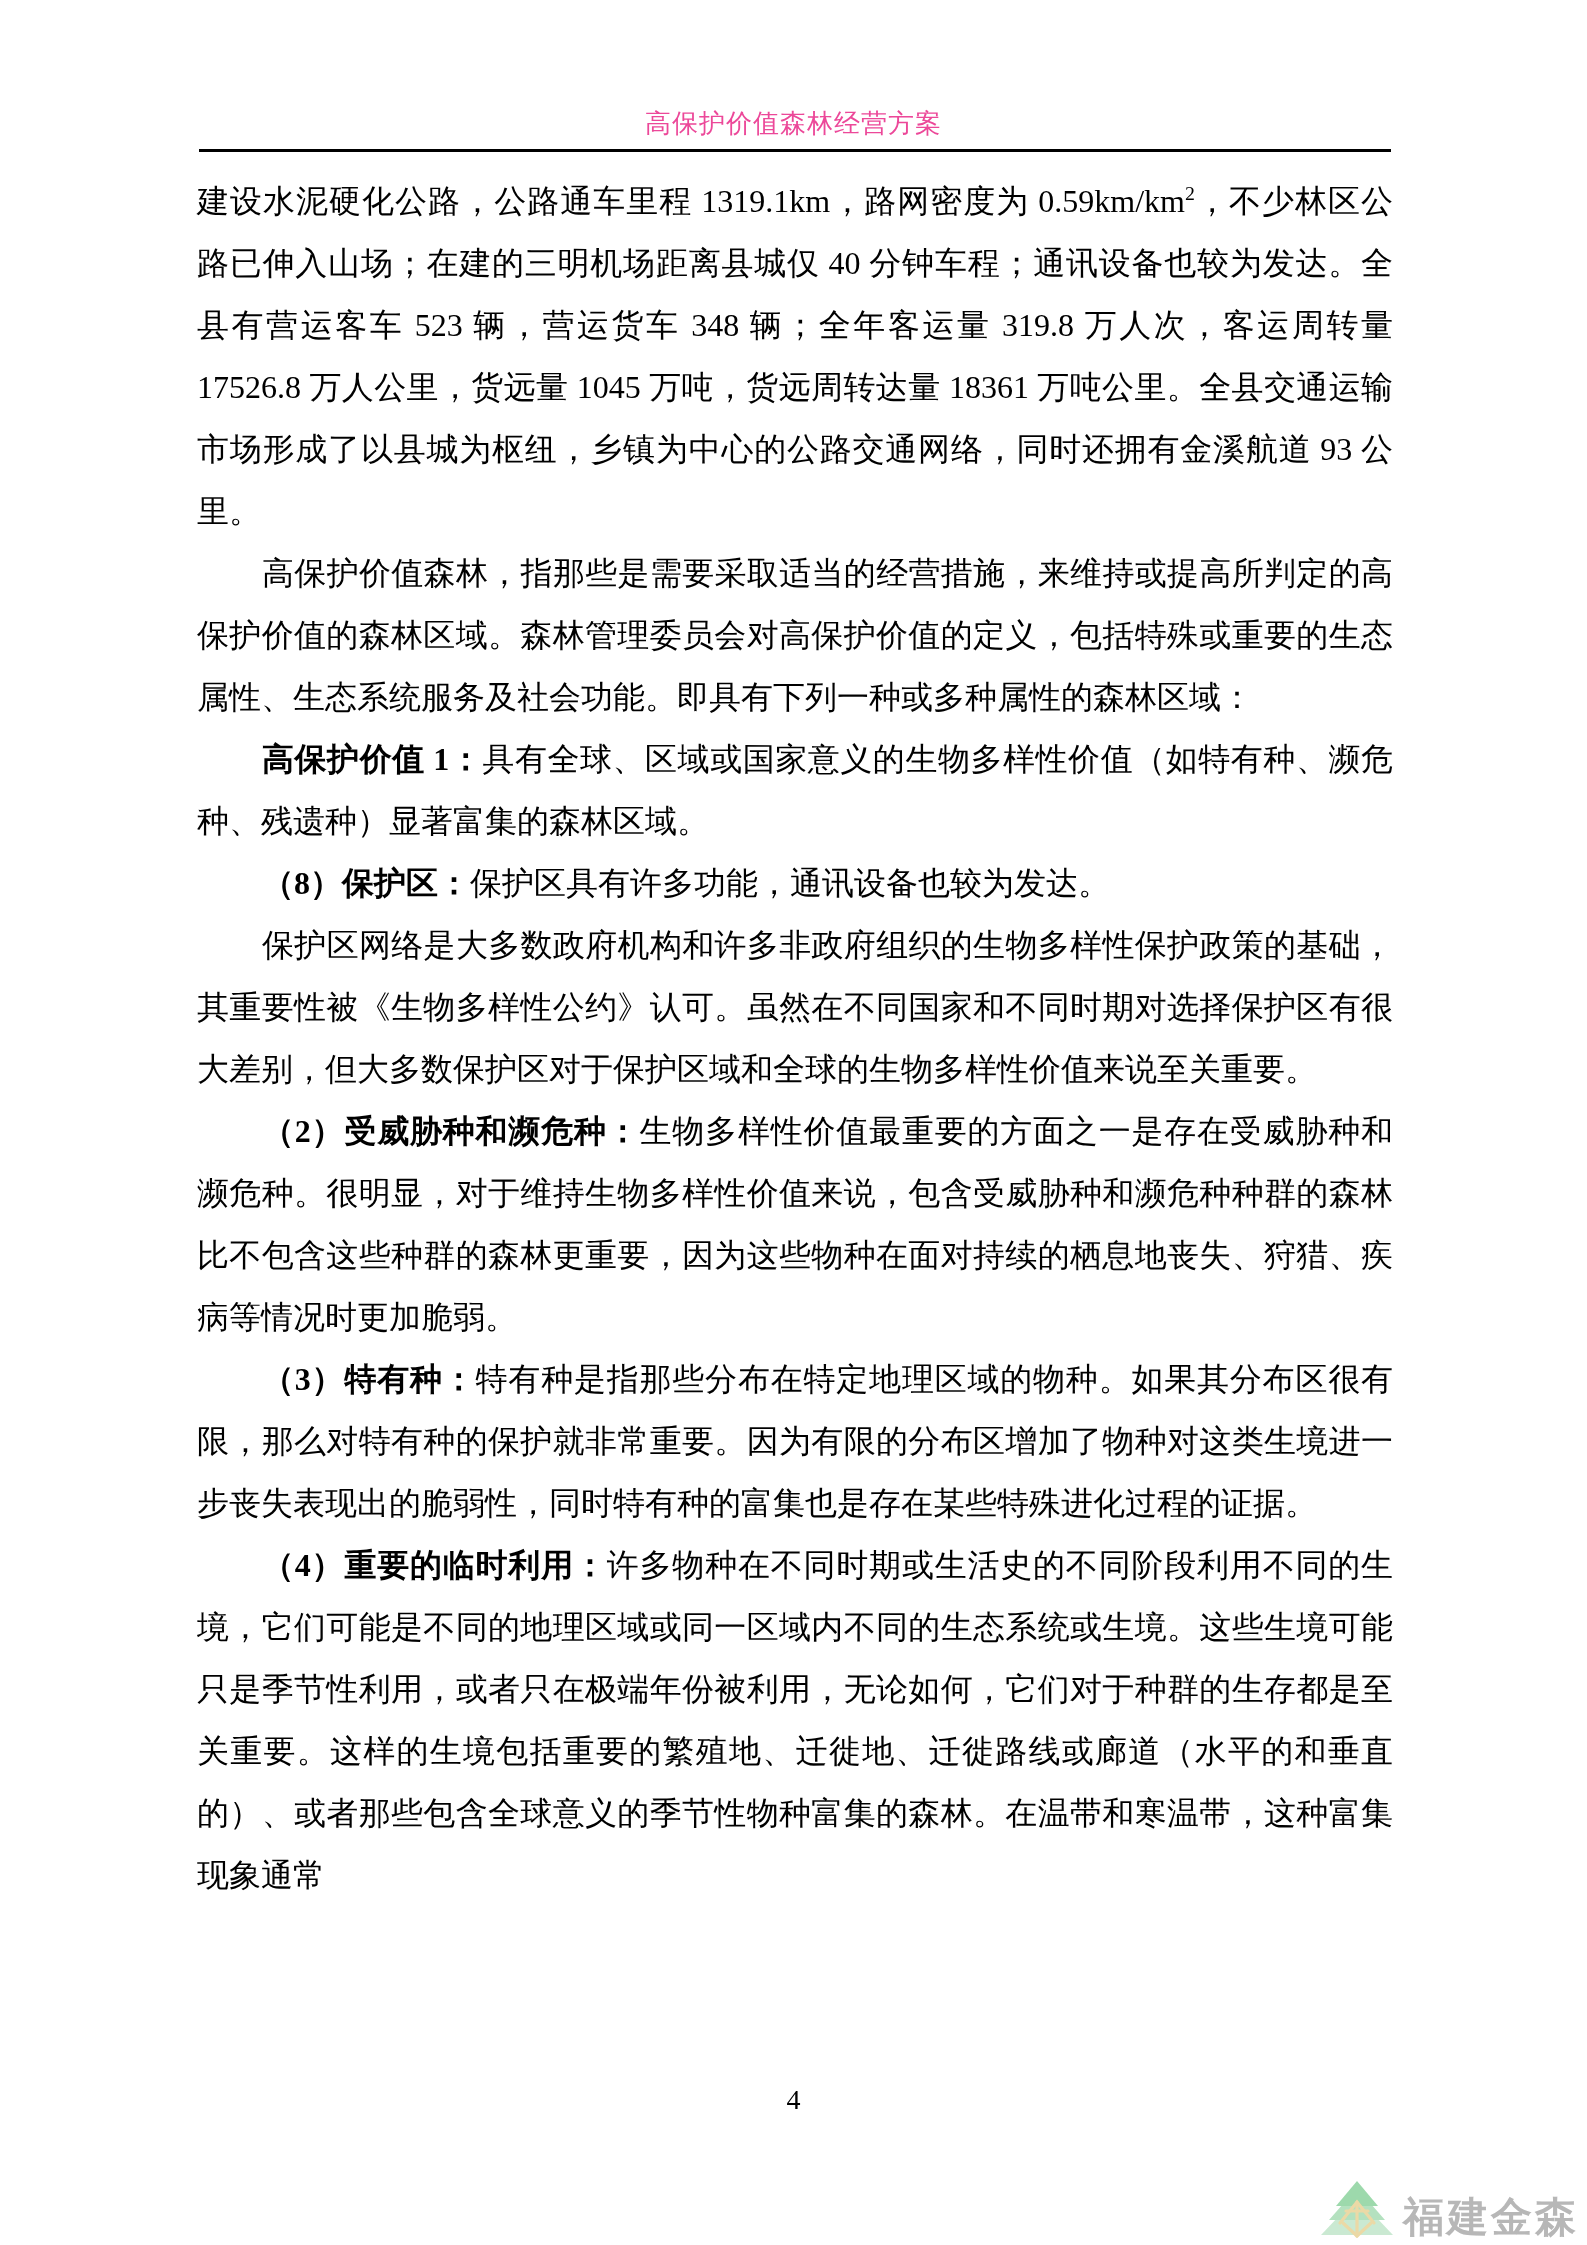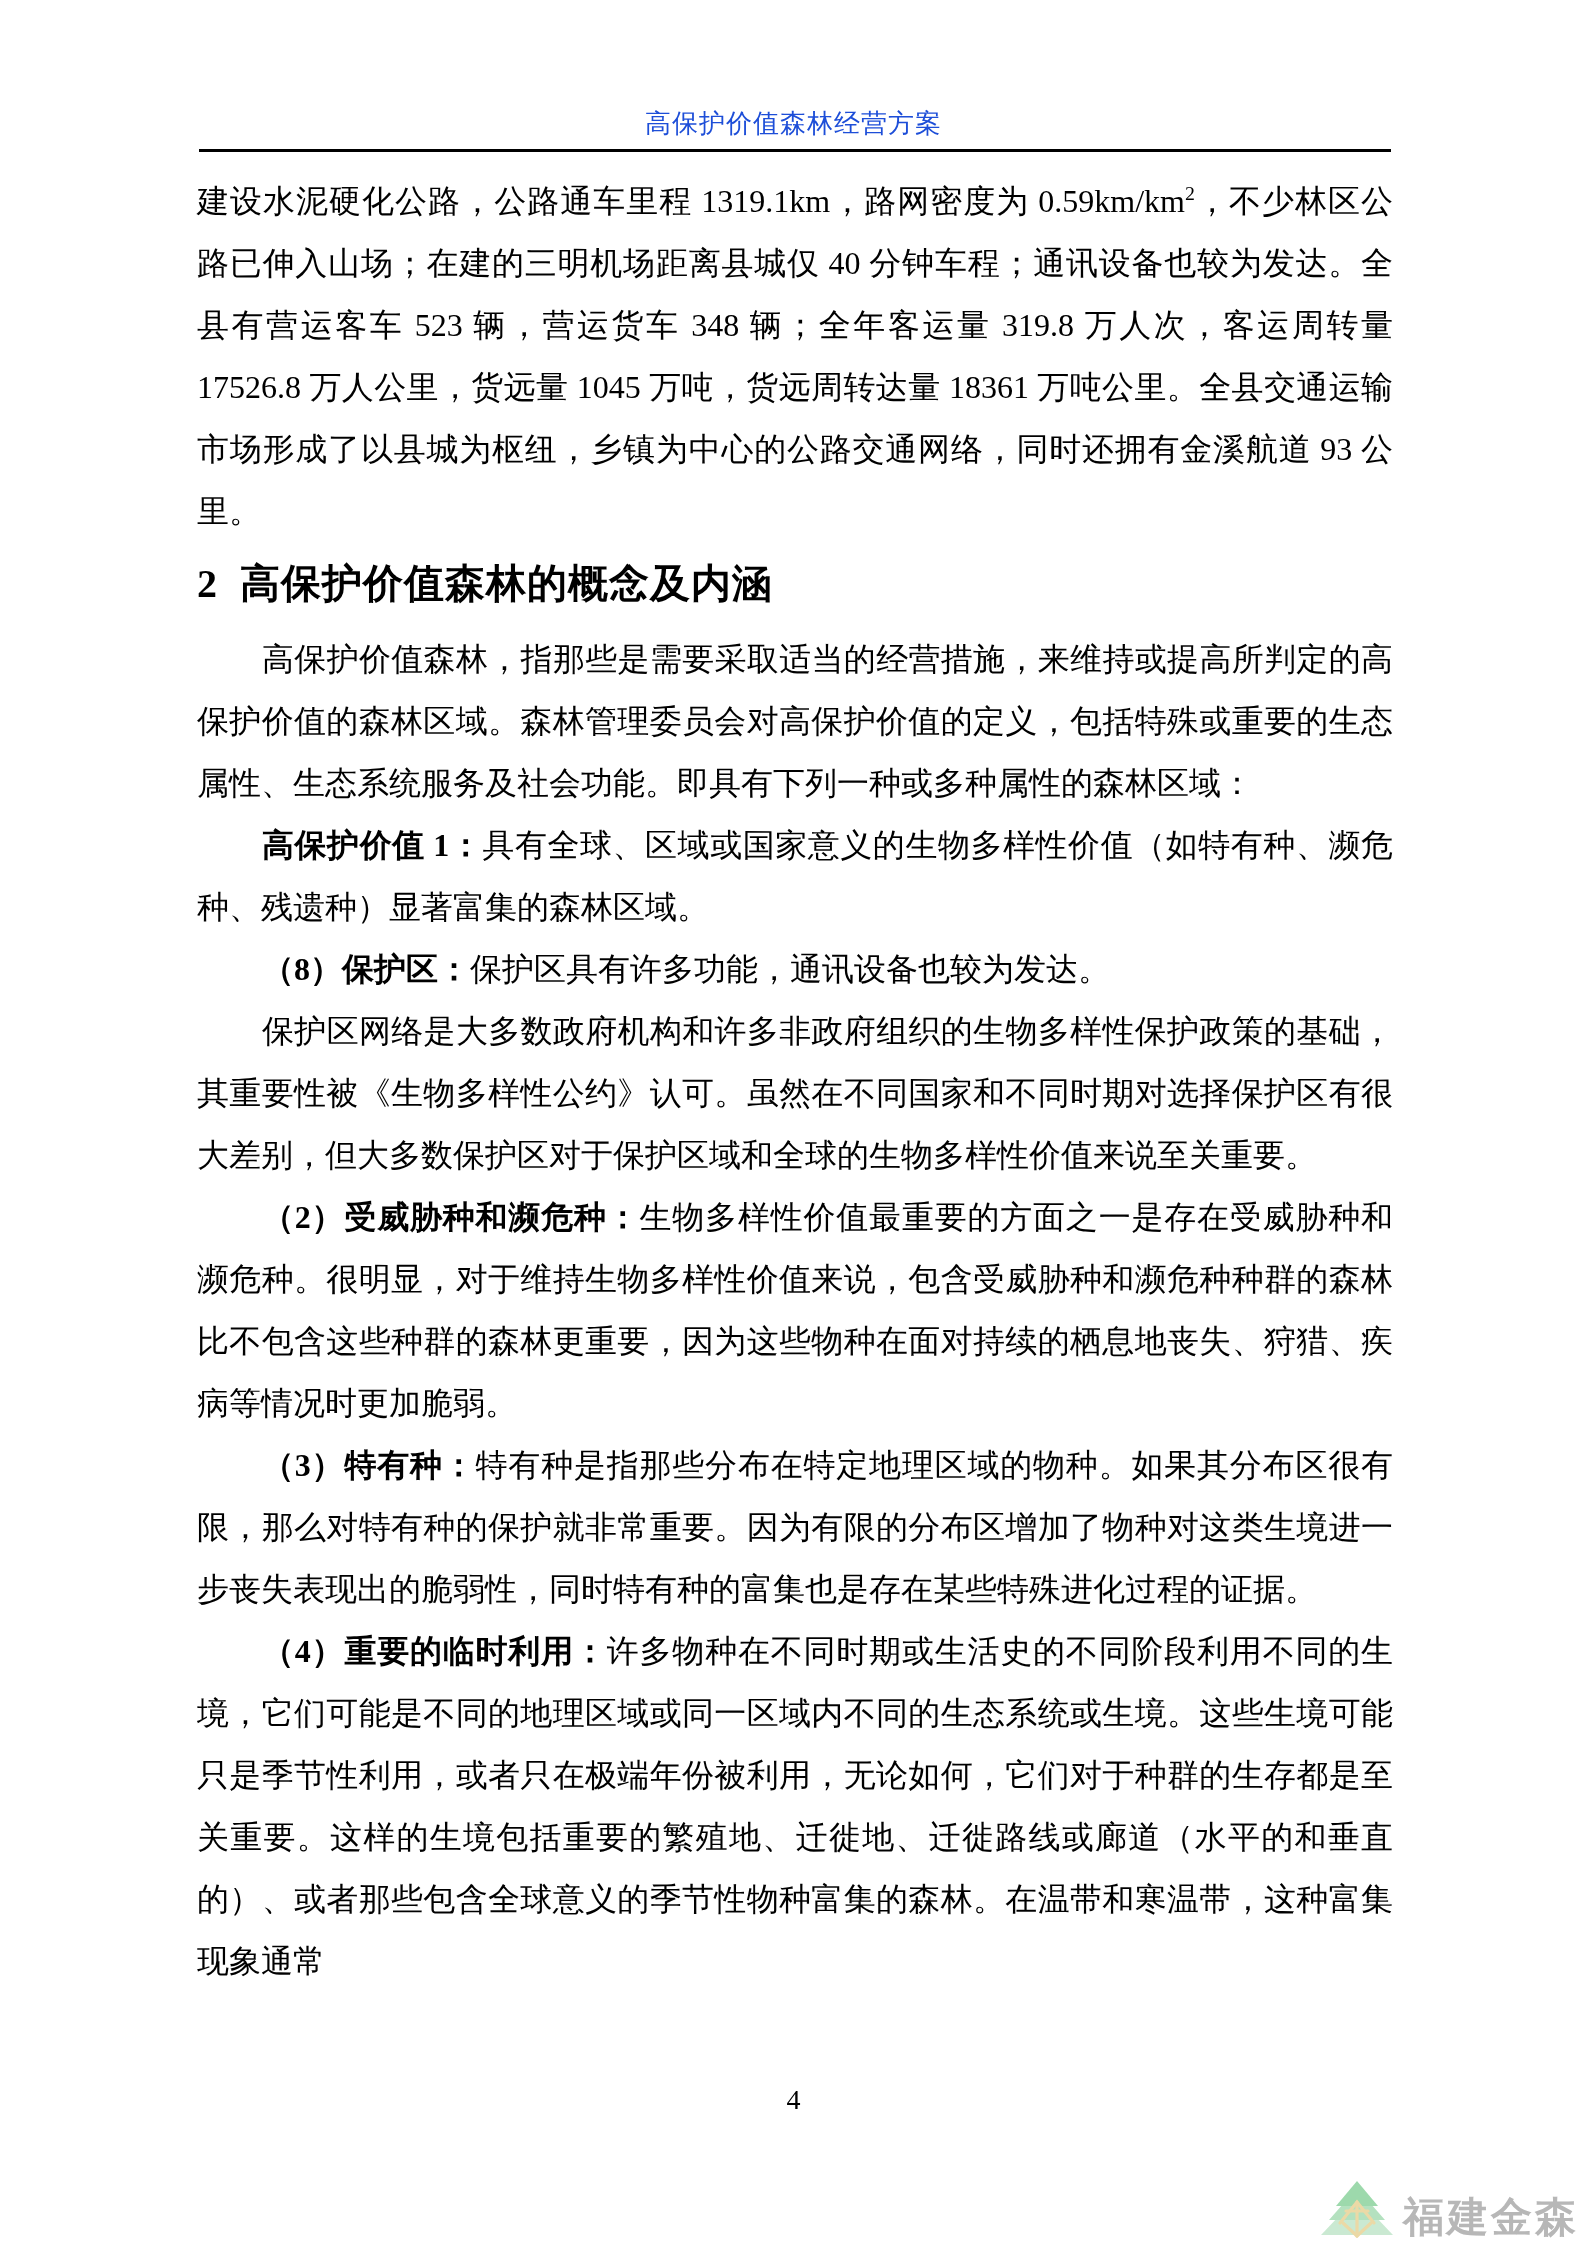--- a/index.html
+++ b/index.html
@@ -7,21 +7,21 @@
     width:1587px;height:2245px;
     background:#ffffff;
     font-family:"Liberation Serif","DejaVu Serif",serif;
     color:#000000;
     position:relative;
     overflow:hidden;
   }
   .page{position:absolute;inset:0;background:#ffffff;}
   .page-header-title{
     position:absolute;top:106px;left:0;width:100%;
-    text-align:center;font-size:26px;letter-spacing:1px;color:#1d4ed8;
+    text-align:center;font-size:26px;letter-spacing:1px;color:#ec4899;
   }
   .header-rule{
     position:absolute;top:149px;left:199px;width:1192px;height:3px;
     background:#000000;
   }
   .content{
     position:absolute;left:197px;top:170px;width:1196px;
   }
   .content p{
     margin:0;font-size:32px;line-height:62px;
@@ -56,21 +56,20 @@
 <div class="page">
 
   <div class="page-header-title">高保护价值森林经营方案</div>
 
   <div class="header-rule"></div>
 
   <div class="content">
 
     <p><span>建设水泥硬化公路，公路通车里程 1319.1km，路网密度为 0.59km/km</span><sup>2</sup><span>，不少林区公路已伸入山场；在建的三明机场距离县城仅 40 分钟车程；通讯设备也较为发达。全县有营运客车 523 辆，营运货车 348 辆；全年客运量 319.8 万人次，客运周转量 17526.8 万人公里，货远量 1045 万吨，货远周转达量 18361 万吨公里。全县交通运输市场形成了以县城为枢纽，乡镇为中心的公路交通网络，同时还拥有金溪航道 93 公里。</span></p>
 
-    <h2>2&nbsp; 高保护价值森林的概念及内涵</h2>
 
     <p class="indent"><span>高保护价值森林，指那些是需要采取适当的经营措施，来维持或提高所判定的高保护价值的森林区域。森林管理委员会对高保护价值的定义，包括特殊或重要的生态属性、生态系统服务及社会功能。即具有下列一种或多种属性的森林区域：</span></p>
 
     <p class="indent"><span class="lead">高保护价值 1：</span><span>具有全球、区域或国家意义的生物多样性价值（如特有种、濒危种、残遗种）显著富集的森林区域。</span></p>
 
 
     <p class="indent"><span class="lead">（8）保护区：</span><span>保护区具有许多功能，通讯设备也较为发达。</span></p>
 
     <p class="indent"><span>保护区网络是大多数政府机构和许多非政府组织的生物多样性保护政策的基础，其重要性被《生物多样性公约》认可。虽然在不同国家和不同时期对选择保护区有很大差别，但大多数保护区对于保护区域和全球的生物多样性价值来说至关重要。</span></p>
 

